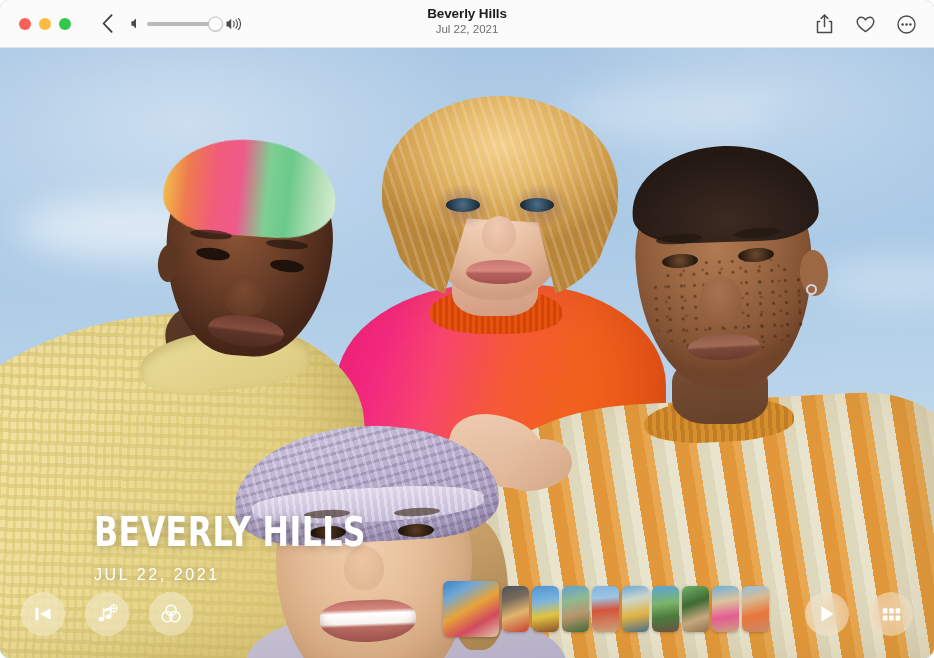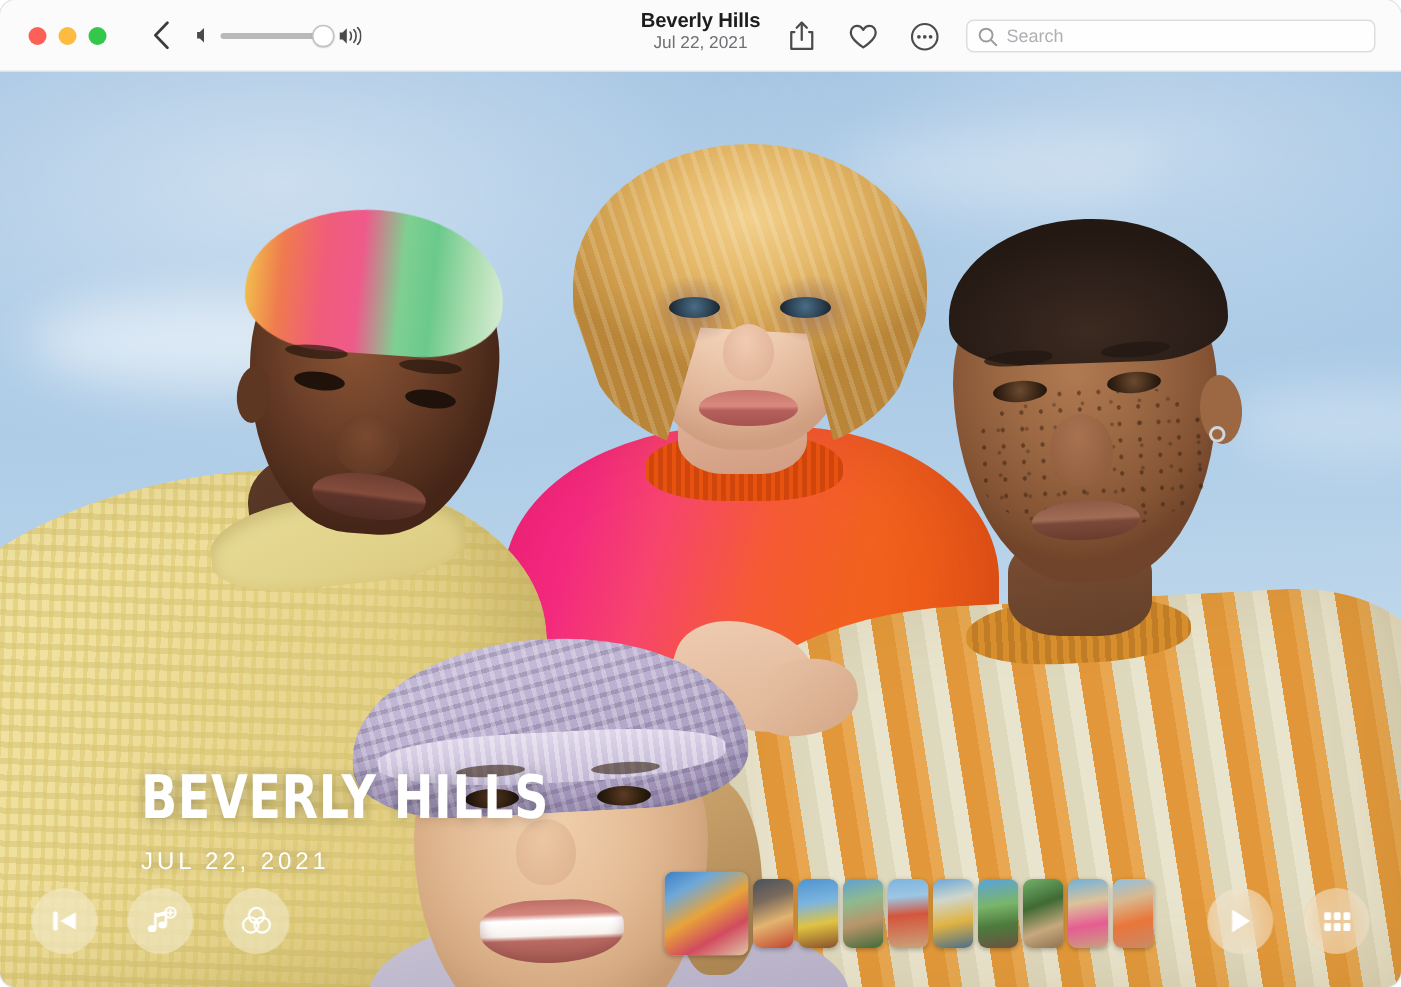--- a/index.html
+++ b/index.html
@@ -625,27 +625,20 @@
 
       <div class="tb-icon">
         <svg width="19" height="19" viewBox="0 0 19 19">
           <circle cx="9.5" cy="9.5" r="8.5" fill="none" stroke="currentColor" stroke-width="1.4"></circle>
           <circle cx="5.6" cy="9.5" r="1.25" fill="currentColor"></circle>
           <circle cx="9.5" cy="9.5" r="1.25" fill="currentColor"></circle>
           <circle cx="13.4" cy="9.5" r="1.25" fill="currentColor"></circle>
         </svg>
       </div>
 
-      <div class="search-field">
-        <svg width="13" height="13" viewBox="0 0 13 13">
-          <circle cx="5.4" cy="5.4" r="4.3" fill="none" stroke="#9b9ba0" stroke-width="1.3"></circle>
-          <path d="M8.6 8.6 L12.2 12.2" stroke="#9b9ba0" stroke-width="1.3" stroke-linecap="round"></path>
-        </svg>
-        <span class="search-ph">Search</span>
-      </div>
 
     </div>
   </div>
 
   <div id="stage">
 
     <div class="sky"></div>
     <div class="cloud" style="left:20px;  top:150px; width:240px; height:60px;"></div>
     <div class="cloud" style="left:60px;  top:300px; width:180px; height:44px; opacity:.6;"></div>
     <div class="cloud" style="left:560px; top:40px;  width:210px; height:50px; opacity:.5;"></div>

